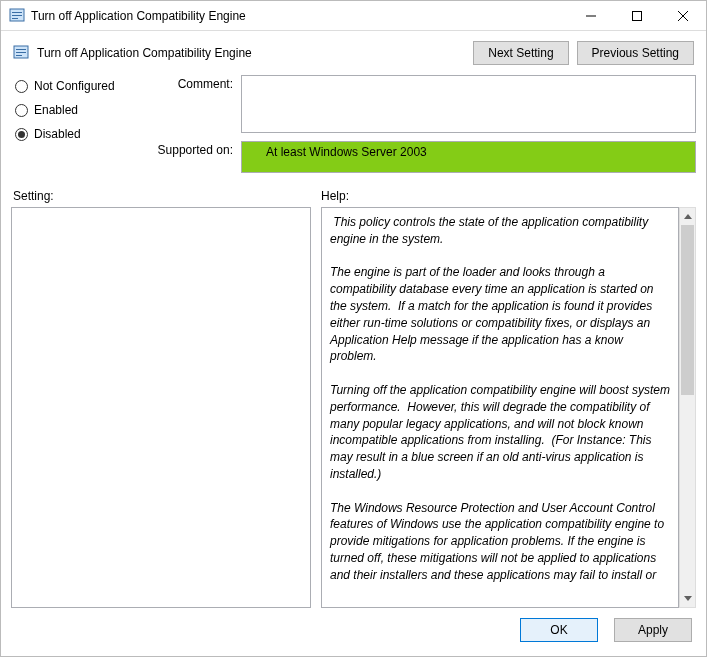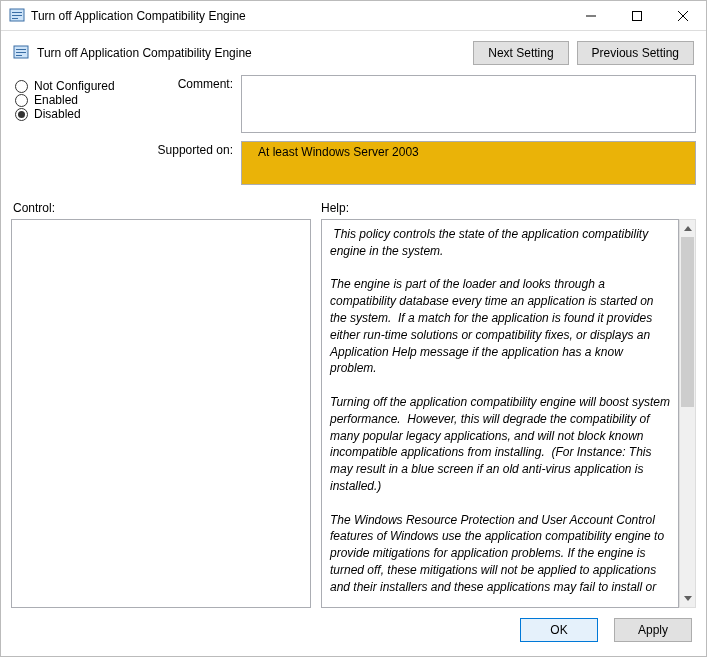--- a/index.html
+++ b/index.html
@@ -17,30 +17,30 @@
 
     
     .headerrow { display:flex; align-items:center; margin: 4px 2px 10px 2px; }
     .headerrow .icon { width:16px; height:16px; margin-right:8px; display:inline-flex; }
     .headerrow .htitle { flex:1; }
     .btn { border:1px solid #adadad; background:#e1e1e1; padding:4px 14px; margin-left:8px; min-width:90px; text-align:center; }
     .btn-primary { border:1px solid #0078d7; background:#e5f1fb;margin-left:24px; }
 
     
     .upper { display:flex; }
-    .radios { width:140px; display:flex; flex-direction:column; gap:0; padding:4px 0 0 4px; }
+    .radios { width:140px; display:flex; flex-direction:column; gap:10px; padding:4px 0 0 4px; }
     .radio { display:flex; align-items:center; gap:6px; }
     .radio .circle { width:13px; height:13px; border:1px solid #333; border-radius:50%; display:flex; align-items:center; justify-content:center; background:#fff; }
     .radio.selected .dot { width:7px; height:7px; border-radius:50%; background:#333; }
 
     .rightfields { flex:1; display:flex; flex-direction:column; gap:8px; }
     .fieldrow { display:flex; }
     .fieldrow .label { width:90px; text-align:right; padding-right:8px; padding-top:2px; }
     .textarea { flex:1; border:1px solid #abadb3; background:#fff; height:58px; padding:3px 4px; font-size:12px; resize:none; outline:none; line-height:1.3; }
-    .supported { flex:1; border:1px solid #abadb3; background:#eab308; height:44px; padding:3px 16px; color:#000; display:flex; align-items:flex-start; }
+    .supported { flex:1; border:1px solid #abadb3; background:#84cc16; height:32px; padding:3px 24px; color:#000; display:flex; align-items:flex-start; }
 
     
     .lowerlabels { display:flex; margin:16px 0 4px 0; }
     .lowerlabels .lbl-options { width:310px; padding-left:2px; }
     .lowerlabels .lbl-help { flex:1; }
 
     
     .lower { display:flex; gap:10px; flex:1; min-height:0;font-style:italic; }
     .optionsbox { width:300px; border:1px solid #abadb3; background:#fff; }
     .helpwrap { flex:1; display:flex; min-height:0; }
@@ -130,21 +130,21 @@
         <textarea class="textarea" style=""></textarea>
       </div>
       <div class="fieldrow">
         <div class="label">Supported on:</div>
         <div class="supported">At least Windows Server 2003</div>
       </div>
     </div>
   </div>
 
   <div class="lowerlabels">
-    <div class="lbl-options">Control:</div>
+    <div class="lbl-options">Setting:</div>
     <div class="lbl-help">Help:</div>
   </div>
 
   <div class="lower">
     <div class="optionsbox"></div>
     <div class="helpwrap">
       <div class="helpbox"> This policy controls the state of the application compatibility engine in the system.
 
 The engine is part of the loader and looks through a compatibility database every time an application is started on the system.  If a match for the application is found it provides either run-time solutions or compatibility fixes, or displays an Application Help message if the application has a know problem.
 

